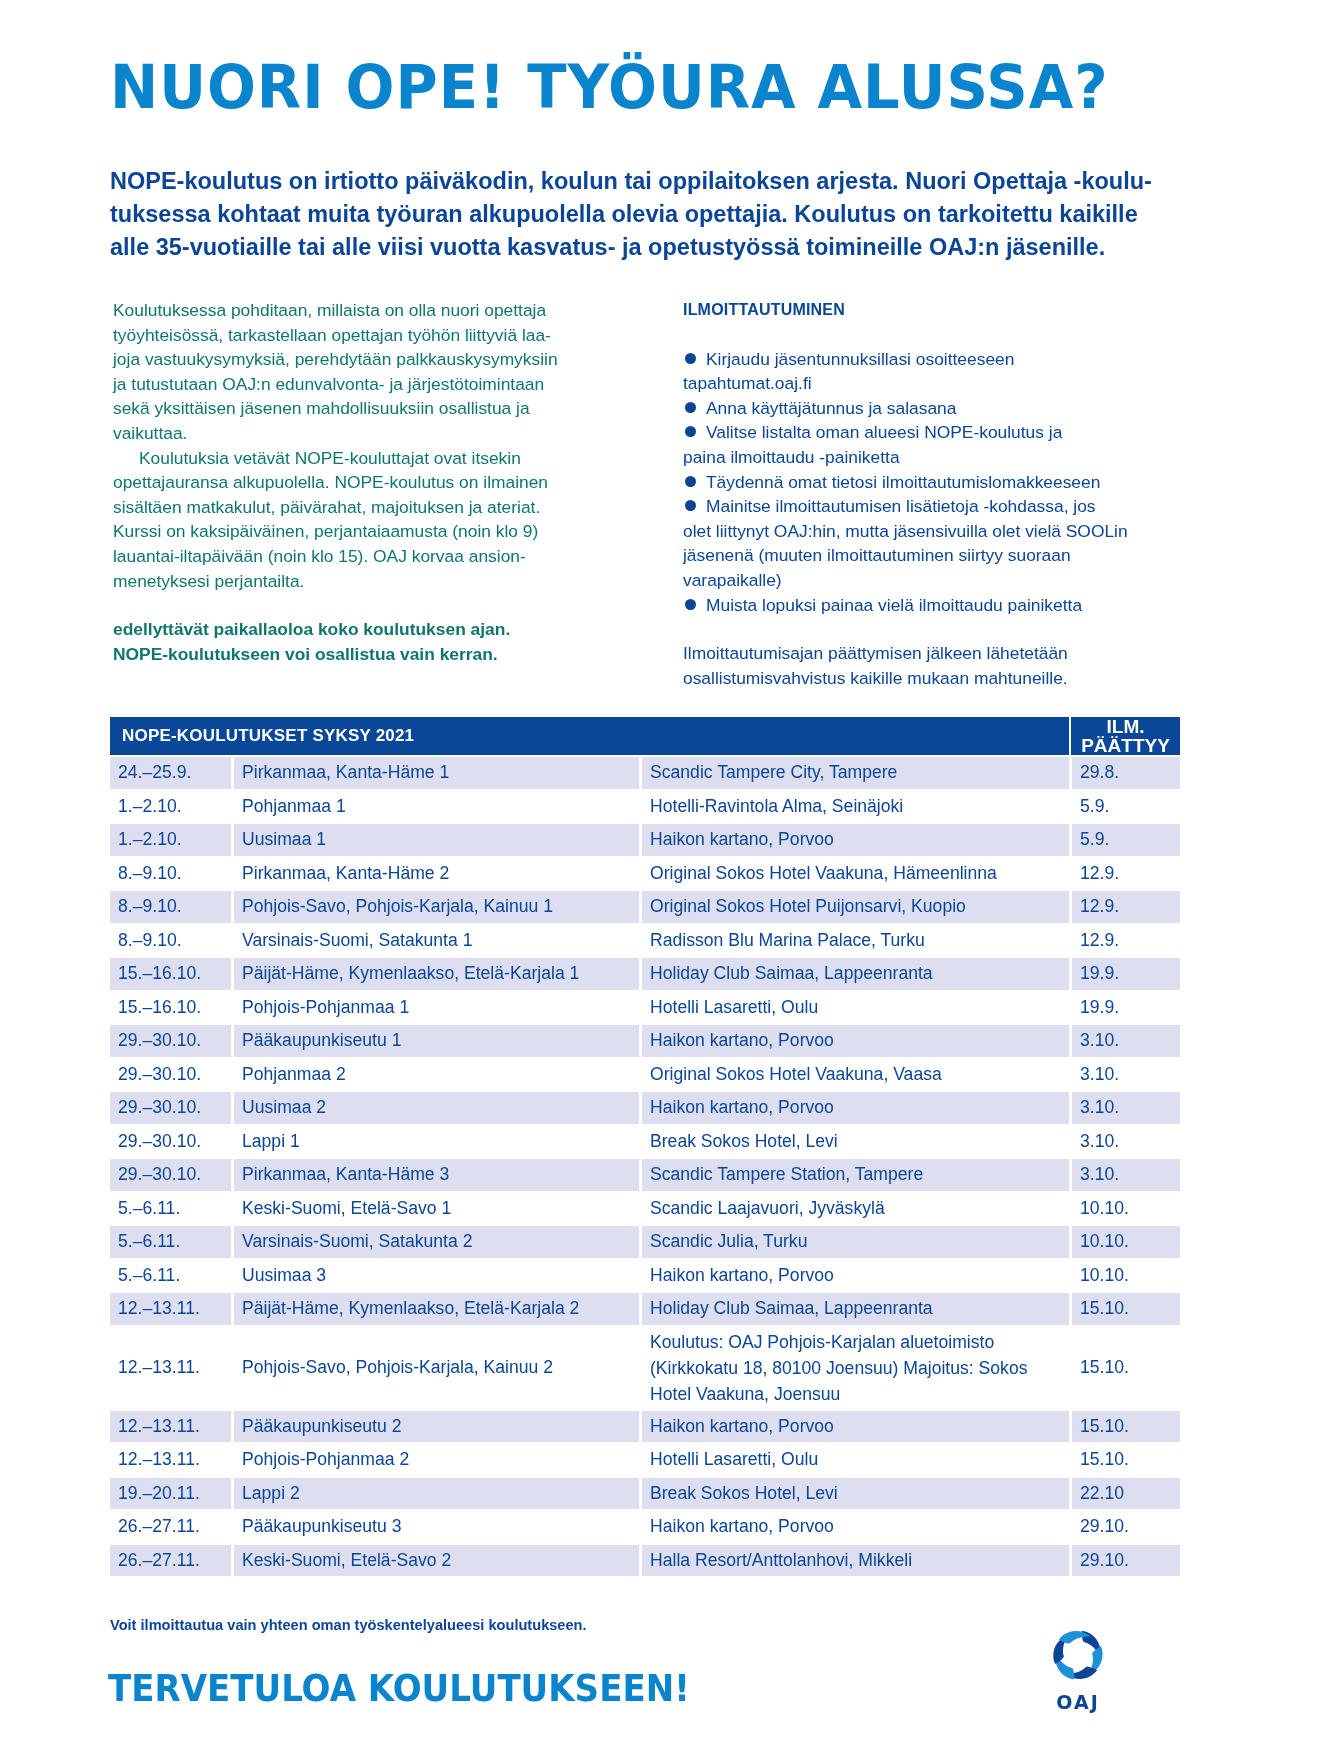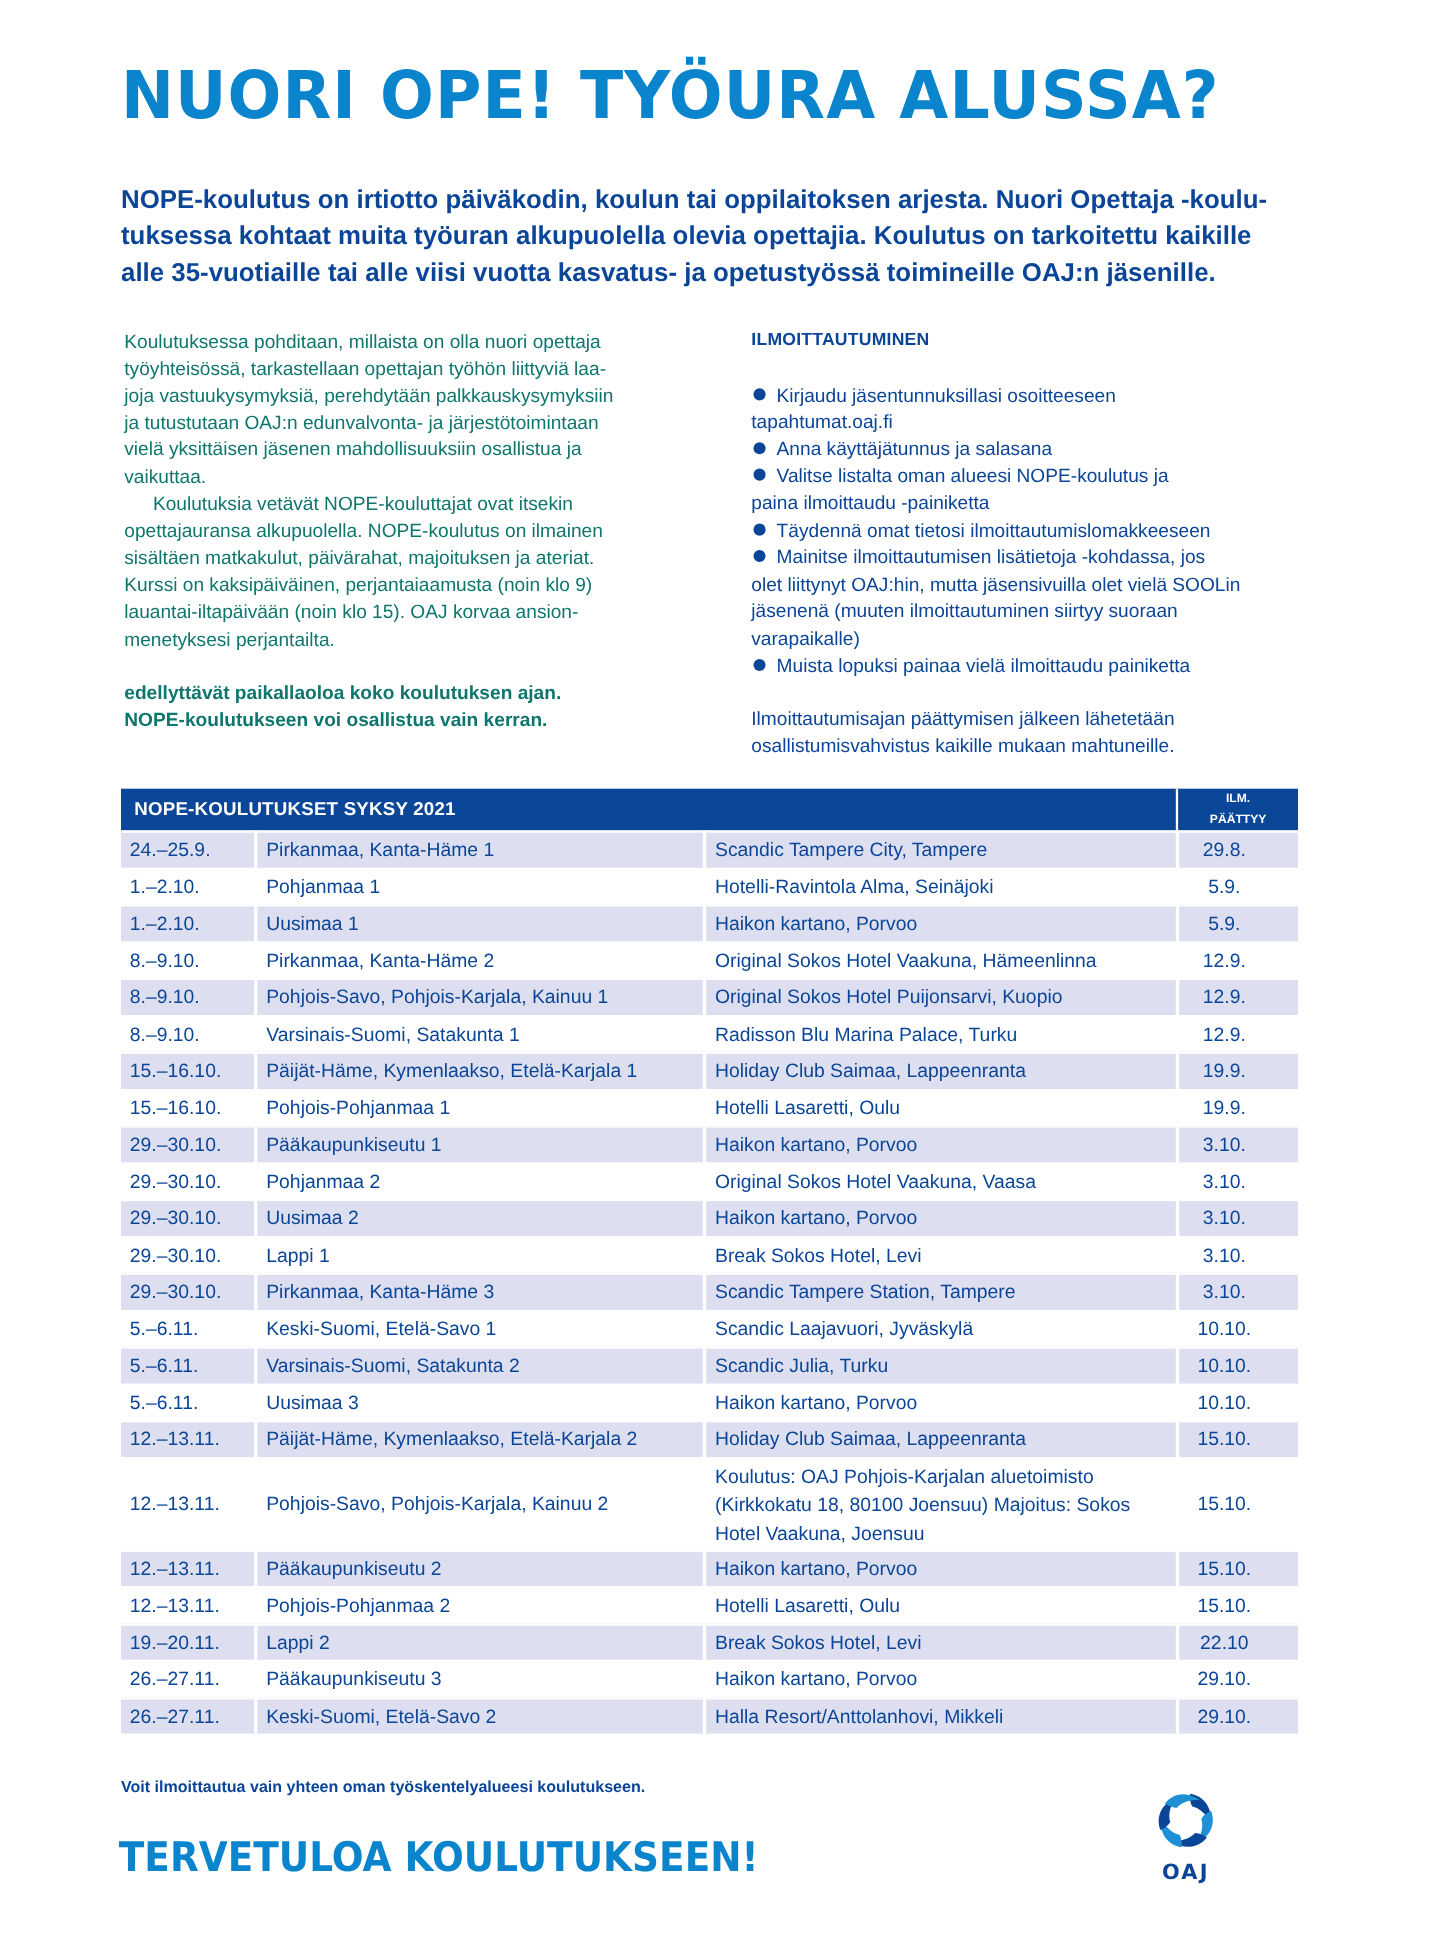--- a/index.html
+++ b/index.html
@@ -97,33 +97,33 @@
       vertical-align: middle;
     }
     thead th.th-main {
       text-align: left;
       padding-left: 12px;
       font-size: 17px;
       letter-spacing: 0.2px;
     }
     thead th.th-dl {
       text-align: center;
-      font-size: 11px;
+      font-size: 19px;
       line-height: 19px;
       border-left: 2px solid #ffffff;
     }
     tbody td {
       height: 33.5px;
       padding: 0 8px;
       vertical-align: middle;
       border-top: 2px solid #ffffff;
       white-space: nowrap;
     }
     tbody td + td { border-left: 3px solid #ffffff; }
-    tbody td.deadline { text-align: center; padding-right: 34px; }
+    tbody td.deadline { text-align: left; padding-right: 34px; }
     tbody tr.shaded td { background: #dddff0; }
     tbody tr.plain td { background: #ffffff; }
     tbody td.multi { white-space: normal; line-height: 26px; padding-top: 2px; padding-bottom: 2px; }
 
     .footnote {
       position: absolute;
       left: 110px; top: 1617px;
       font-size: 14.6px;
       font-weight: bold;
       color: #0b4597;
@@ -167,21 +167,21 @@
   <span>tuksessa kohtaat muita työuran alkupuolella olevia opettajia. Koulutus on tarkoitettu kaikille</span>
   <span>alle 35-vuotiaille tai alle viisi vuotta kasvatus- ja opetustyössä toimineille OAJ:n jäsenille.</span>
 </div>
 
 <div class="col-left">
   <div>
     <span class="line">Koulutuksessa pohditaan, millaista on olla nuori opettaja</span>
     <span class="line">työyhteisössä, tarkastellaan opettajan työhön liittyviä laa-</span>
     <span class="line">joja vastuukysymyksiä, perehdytään palkkauskysymyksiin</span>
     <span class="line">ja tutustutaan OAJ:n edunvalvonta-  ja järjestötoimintaan</span>
-    <span class="line">vielä yksittäisen jäsenen mahdollisuuksiin osallistua ja</span>
+    <span class="line">sekä yksittäisen jäsenen mahdollisuuksiin osallistua ja</span>
     <span class="line">vaikuttaa.</span>
   </div>
   <div>
     <span class="line indent">Koulutuksia vetävät NOPE-kouluttajat ovat itsekin</span>
     <span class="line">opettajauransa alkupuolella.  NOPE-koulutus on ilmainen</span>
     <span class="line">sisältäen matkakulut, päivärahat, majoituksen ja ateriat.</span>
     <span class="line">Kurssi on kaksipäiväinen, perjantaiaamusta (noin klo 9)</span>
     <span class="line">lauantai-iltapäivään (noin klo 15). OAJ korvaa ansion-</span>
     <span class="line">menetyksesi perjantailta.</span>
   </div>

